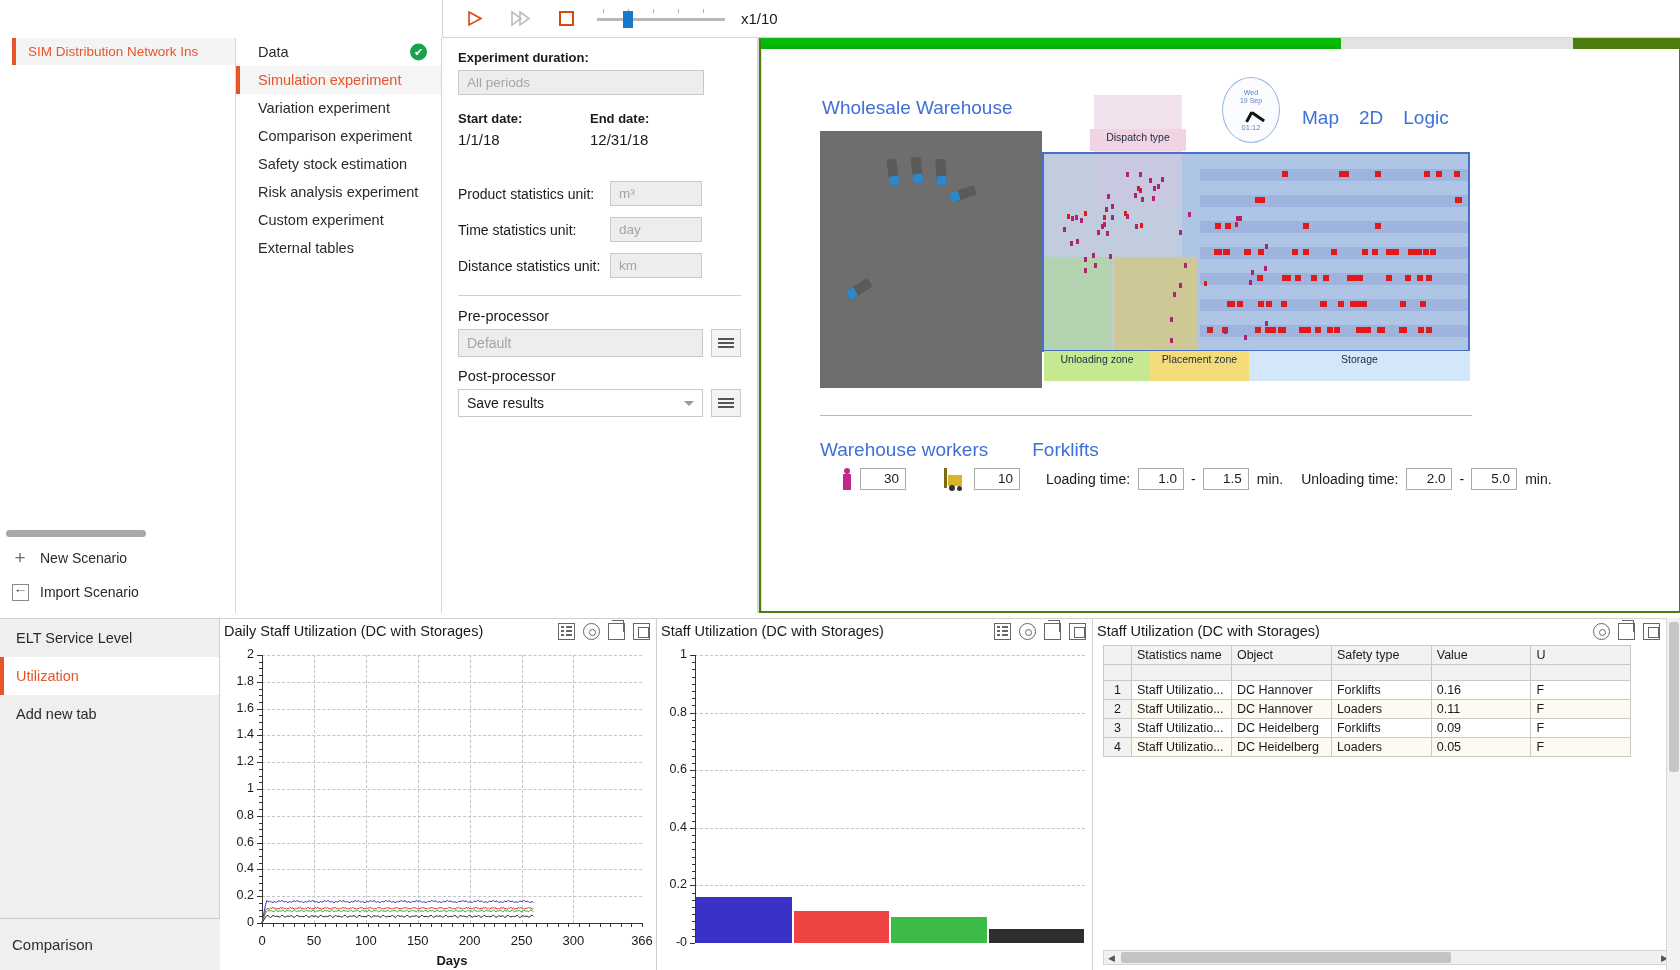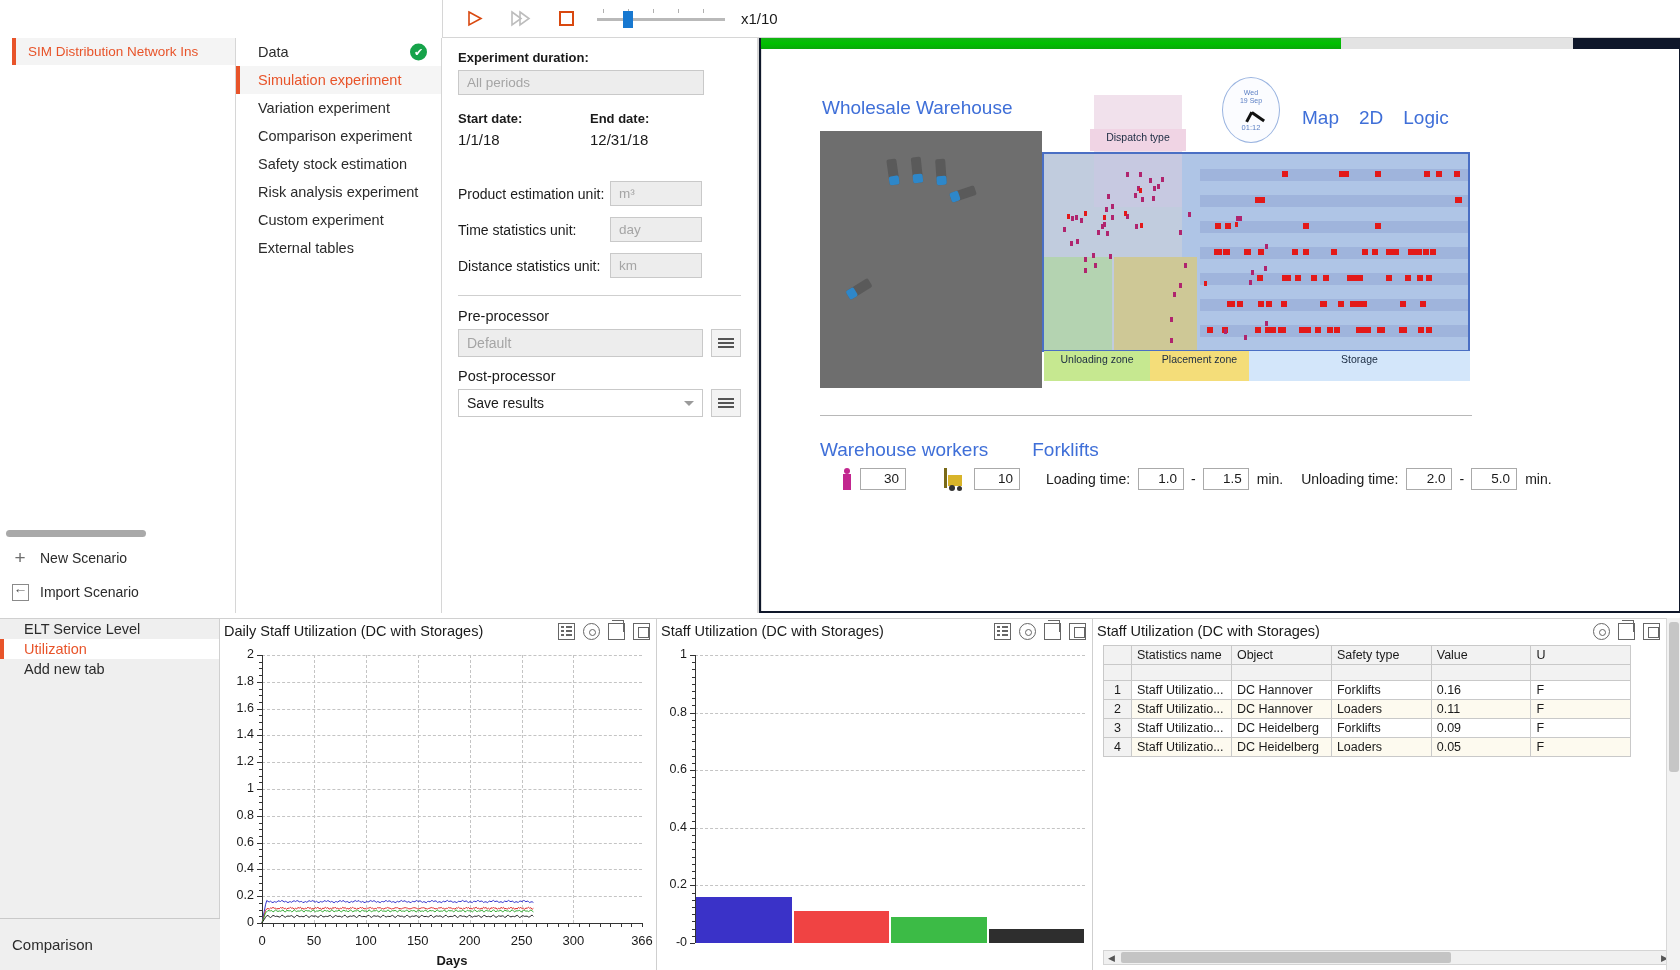--- a/index.html
+++ b/index.html
@@ -61,21 +61,21 @@
   .boxarrow::after{
     content:"←"; position:absolute; left:1px; top:-5px; font-size:14px; color:#555;
   }
 
   
   #dash-tabs {
     position: absolute; left: 0; top: 618px; width: 220px; height: 352px;
     background: #efefef; border-right: 1px solid #d0d0d0; border-top: 1px solid #d0d0d0;
   }
   .dash-tab {
-    height: 20px; display: flex; align-items: center; padding-left: 20px;
+    height: 38px; display: flex; align-items: center; padding-left: 12px;
     font-size: 14.5px; color: #2b2b2b; cursor: pointer; border-left: 4px solid transparent;
   }
   .dash-tab.active { background: #fff; color: #e8542a; border-left: 4px solid #e8542a; }
   #comparison-box {
     position: absolute; left: 0; bottom: 0; width: 220px; height: 52px;
     background: #efefef; border-top: 1px solid #c9c9c9;
     display: flex; align-items: center; padding-left: 12px;
     font-size: 15px; color: #2b2b2b; cursor: pointer;
   }
 
@@ -152,21 +152,21 @@
   .burger-btn {
     width: 30px; height: 28px; border: 1px solid #c9c9c9; background: #f3f3f3;
     display: flex; flex-direction: column; align-items: center; justify-content: center; gap: 2px;
     cursor: pointer;
   }
   .burger-btn i { display: block; width: 16px; height: 2px; background: #555; }
 
   
   #anim-panel {
     position: absolute; left: 758px; top: 38px; width: 922px; height: 575px;
-    background: #0f172a; border-left: 1px solid #d6d6d6; overflow: hidden;
+    background: #4d7c0f; border-left: 1px solid #d6d6d6; overflow: hidden;
   }
   #progress-bar {
     position: absolute; left: 2px; top: 0px; width: 812px; height: 11px;
     background: #e3e3e3;
   }
   #progress-bar .fill {
     position:absolute; left:0; top:0; height: 11px; width: 580px;
     background: linear-gradient(180deg,#13b313 0%,#00c000 50%,#0aa80a 100%);
   }
   #anim-canvas { position: absolute; left: 2px; top: 11px; width: 918px; height: 562px; background: #fff;
@@ -372,21 +372,21 @@
       </div>
       <div class="date-col">
         <div class="f-label-bold">End date:</div>
         <div class="date-val">12/31/18</div>
       </div>
     </div>
 
     <div style="height:22px"></div>
 
     <div class="unit-row">
-      <div class="unit-lbl">Product estimation unit:</div>
+      <div class="unit-lbl">Product statistics unit:</div>
       <div class="unit-in">m³</div>
     </div>
     <div class="unit-row">
       <div class="unit-lbl">Time statistics unit:</div>
       <div class="unit-in">day</div>
     </div>
     <div class="unit-row">
       <div class="unit-lbl">Distance statistics unit:</div>
       <div class="unit-in">km</div>
     </div>

